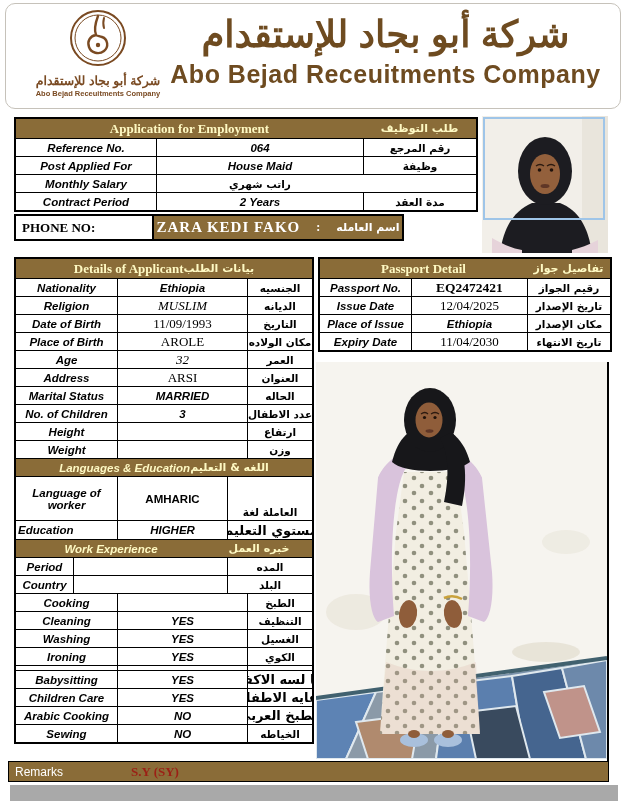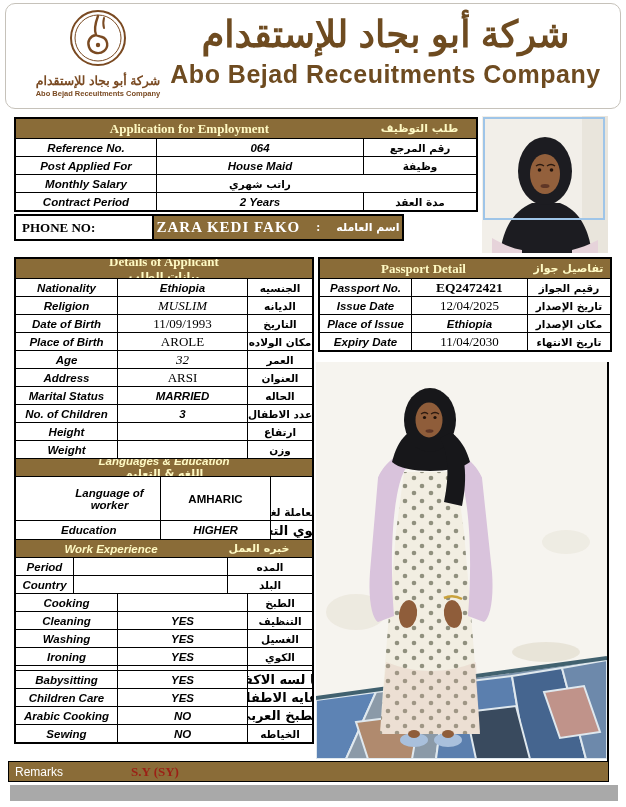--- a/index.html
+++ b/index.html
@@ -28,27 +28,27 @@
   .val-sans{font:italic bold 11.5px "Liberation Sans",sans-serif;color:#000;}
   .val-sans-u{font:bold 11.5px "Liberation Sans",sans-serif;color:#000;}
   .val-serif{font:13px "Liberation Serif",serif;color:#000;}
   .val-serif-i{font:italic 13px "Liberation Serif",serif;color:#000;}
   .val-serif-b{font:bold 13.5px "Liberation Serif",serif;color:#000;}
   .ar{font:bold 10.5px "DejaVu Sans",sans-serif;direction:rtl;white-space:nowrap;color:#000;}
   .ar-sm{font-size:13px;}
   .hdr-serif{font:bold 13px "Liberation Serif",serif;}
   .hdr-sans{font:italic bold 11.5px "Liberation Sans",sans-serif;}
   .hdr-ar{font:bold 11px "DejaVu Sans",sans-serif;direction:rtl;}
-  .center-line{display:flex;align-items:center;justify-content:center;height:100%;flex-direction:column;}
+  .center-line{display:flex;align-items:center;justify-content:center;height:100%;}
   .bottom{align-items:flex-end;padding-bottom:2px;}
   
   .app-grid{grid-template-columns:140px 207px 1fr;}
   .app-hdr-grid{grid-template-columns:347px 1fr;}
   .det-grid{grid-template-columns:101px 130px 1fr;}
-  .lang-grid{grid-template-columns:101px 110px 1fr;padding-left:43px;}
+  .lang-grid{grid-template-columns:101px 110px 1fr;}
   .work-grid{grid-template-columns:57px 154px 1fr;}
   .pass-grid{grid-template-columns:91px 116px 1fr;}
   .pass-hdr-grid{grid-template-columns:207px 1fr;}
   .split-hdr{grid-template-columns:1fr 106px;}
   
   .phone{position:absolute;left:14px;top:214px;width:390px;height:27px;
          border:2px solid #000;display:flex;box-sizing:border-box;}
   .phone-l{width:138px;display:flex;align-items:center;padding-left:6px;
            font:bold 13px "Liberation Serif",serif;box-sizing:border-box;
            border-right:2px solid #000;}

